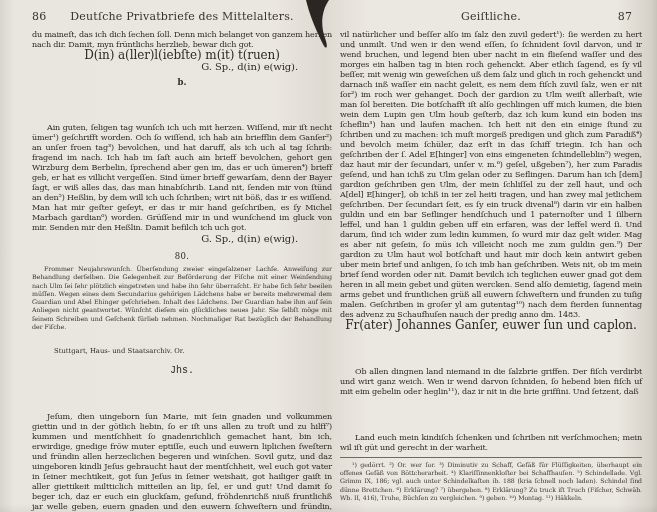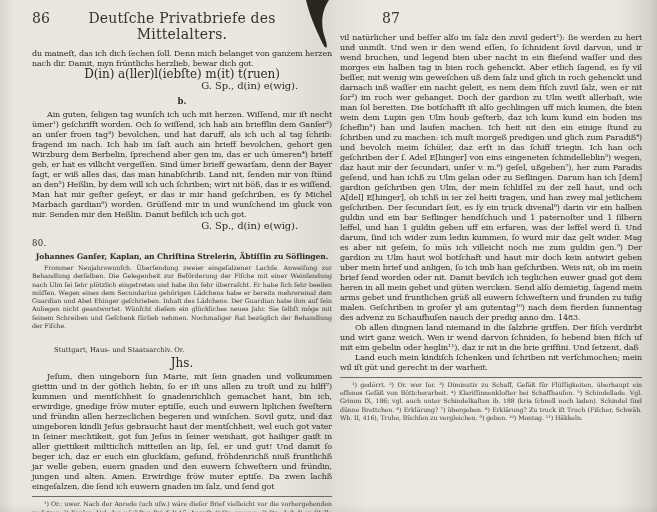--- a/index.html
+++ b/index.html
@@ -10,36 +10,36 @@
       #d8d5cd 0px,#e9e6df 14px,#eae7e0 42%,#ded9d1 49.5%,#e2ded6 51%,
       #ebe8e1 56%,#ebe8e1 94%,#d6d2c9 99%,#c9c4bb 100%);
   }
   .scan::after{ 
     content:"";position:absolute;left:0;right:0;bottom:0;height:8px;
     background:linear-gradient(180deg,rgba(0,0,0,0),rgba(0,0,0,.05));pointer-events:none;
   }
   .page{position:absolute;top:10px;width:300px;height:498px;}
   .page-left{left:32px;}
   .page-right{left:340px;width:302px;}
-  .hdr{display:flex;align-items:baseline;font-size:14px;letter-spacing:.2px;margin-bottom:7px;color:#37332c;}
+  .hdr{display:flex;align-items:baseline;font-size:11px;letter-spacing:.2px;margin-bottom:7px;color:#37332c;}
   .hdr .no{width:34px;}
   .hdr .title{flex:1;text-align:center;}
   .hdr-r .no{text-align:center;}
   .body-txt{font-size:8px;line-height:10px;text-align:justify;letter-spacing:-.15px;}
-  .body-txt.indent{text-indent:15px;}
+  .body-txt.indent{text-indent:15px;margin-top:36px;}
   .val-center{font-size:12px;line-height:11px;text-align:center;letter-spacing:-.1px;}
   .val-right{font-size:10px;line-height:11px;text-align:right;padding-right:34px;letter-spacing:-.1px;}
   .sect{font-size:8.5px;font-weight:bold;text-align:center;margin:5px 0 4px;}
-  .letterno{font-size:8.5px;margin:7px 0 4px;letter-spacing:.3px;}
+  .letterno{font-size:8.5px;text-align:center;margin:7px 0 4px;letter-spacing:.3px;}
   .lheading{font-size:7.6px;font-weight:bold;text-align:center;letter-spacing:-.1px;white-space:nowrap;margin-bottom:3px;}
   .dateline{font-size:8px;padding-left:22px;letter-spacing:-.1px;margin-bottom:4px;}
   .small-txt{font-size:6.3px;line-height:8.3px;text-align:justify;letter-spacing:-.05px;color:#37332c;}
   .small-txt.indent{text-indent:12px;}
   .archive{font-size:6.8px;padding-left:22px;margin:16px 0 2px;}
-  .invoc{font-size:12px;text-align:center;margin:2px 0 2px;}
+  .invoc{font-size:10px;text-align:center;margin:10px 0 2px;font-family:Liberation Mono, monospace;}
   .fnrule{border:none;border-top:1px solid #70695e;margin:4px 0 3px;width:100%;height:0;}
   .fnblock{font-size:6.2px;line-height:8.2px;text-align:justify;letter-spacing:-.05px;color:#3a352e;text-indent:12px;}
   .gutter-blob{position:absolute;left:298px;top:0;width:40px;height:52px;pointer-events:none;filter:blur(.7px);opacity:.9;}
   .speck{position:absolute;background:#4a443b;border-radius:50%;opacity:.35;}
 </style>
 </head>
 <body>
 
 <div class="scan">
 
@@ -57,39 +57,40 @@
 
     <div class="body-txt">du maineſt, das ich dich ſechen ſoll. Denn mich belanget von ganzem herzen nach dir. Damit, myn früntlichs herzlieb, bewar dich got.</div>
     <div class="val-center">D(in) a(ller)l(iebſte) m(it) t(ruen)</div>
     <div class="val-right">G. Sp., d(in) e(wig).</div>
 
     <div class="sect">b.</div>
     <div class="body-txt indent">Ain guten, ſeligen tag wunſch ich uch mit herzen. Wiſſend, mir iſt necht ümer¹) geſchrifft worden. Och ſo wiſſend, ich hab ain briefflin dem Ganſer²) an unſer froen tag³) bevolchen, und hat daruff, als ich uch al tag ſchrib: fragend im nach. Ich hab im ſaſt auch ain brieff bevolchen, gehort gen Wirzburg dem Berbelin, ſprechend aber gen im, das er uch ümeren⁴) brieff geb, er hat es villicht vergeſſen. Sind ümer brieff gewarſam, denn der Bayer ſagt, er wiß alles das, das man hinabſchrib. Land nit, ſenden mir von ſtünd an den⁵) Heßlin, by dem will ich uch ſchriben; wirt nit böß, das ir es wiſſend. Man hat mir geſter geſeyt, er das ir mir hand geſchriben, es ſy Michel Marbach gardian⁶) worden. Grüſſend mir in und wunſchend im gluck von mir. Senden mir den Heßlin. Damit befilch ich uch got.</div>
     <div class="val-right">G. Sp., d(in) e(wig).</div>
 
     <div class="letterno">80.</div>
-    <div class="lheading">Johannes Ganſer, Kaplan, an Chriſtina Strelerin, Äbtiſſin zu Söflingen.</div>
 
     <div class="small-txt indent">Frommer Neujahrswunſch. Überſendung zweier eingeſalzener Lachſe. Anweiſung zur Behandlung derſelben. Die Gelegenheit zur Beförderung der Fiſche mit einer Weinſendung nach Ulm ſei ſehr plötzlich eingetreten und habe ihn ſehr überraſcht. Er habe ſich ſehr beeilen müſſen. Wegen eines dem Secundarius gehörigen Lädchens habe er bereits mehreremal dem Guardian und Abel Ehinger geſchrieben. Inhalt des Lädchens. Der Guardian habe ihm auf ſein Anliegen nicht geantwortet. Wünſcht dieſem ein glückliches neues Jahr. Sie ſelbſt möge mit ſeinem Schreiben und Geſchenk fürlieb nehmen. Nochmaliger Rat bezüglich der Behandlung der Fiſche.</div>
     <div class="archive">Stuttgart, Haus- und Staatsarchiv.  Or.</div>
     <div class="invoc">Jhs.</div>
 
     <div class="body-txt indent">Jeſum, dien uingeborn ſun Marie, mit ſein gnaden und volkummen giettin und in der götlich liebin, ſo er iſt uns allen zu troſt und zu hilff⁷) kummen und mentſchheit ſo gnadenrichlich gemachet hant, bin ich, erwirdige, gnedige fröw muter eptiſſe, euch und euwern liplichen ſweſtern und fründin allen herzeclichen begeren und winſchen. Sovil gutz, und daz uingeboren kindli Jeſus gebraucht haut der mentſchheit, wel euch got vater in ſeiner mechtikeit, got ſun Jeſus in ſeiner weishait, got hailiger gaiſt in aller giettikeit miltticlich mitteilen an lip, ſel, er und gut! Und damit ſo beger ich, daz er euch ein gluckſam, geſund, fröhdenrichß niuß fruntlichß jar welle geben, euern gnaden und den euwern ſchweſtern und fründin, jungen und alten. Amen. Erwirdige fröw muter eptiſe. Da zwen lachß eingeſalzen, die ſend ich euwern gnaden im ſalz, und ſend got</div>
 
     <hr class="fnrule">
     <div class="fnblock">¹) Or.: uwer. Nach der Anrede (uch uſw.) wäre dieſer Brief vielleicht vor die vorhergehenden zu ſetzen. ²) Kaplan. Vgl. den nächſten Brief. ³) 15. Auguſt. ⁴) Or.: uweren. ⁵) Or.: deß. ⁶) an Stelle des Jodocus Wlad? Vgl. Brief Nr. 60. ⁷) Im Or. folgt: ih.</div>
   </div>
 
   <div class="page page-right">
     <div class="hdr hdr-r">
       <span class="no"></span>
+      <span class="title">Geiſtliche.</span>
       <span class="no">87</span>
     </div>
 
     <div class="body-txt">vil natürlicher und beſſer alſo im ſalz den zuvil gedert¹): ſie werden zu hert und unmilt. Und wen ir den wend eſſen, ſo ſchnident ſovil darvon, und ir wend bruchen, und legend bien uber nacht in ein flieſend waſſer und des morges ein halben tag in bien roch gehenckt. Aber etlich ſagend, es ſy vil beſſer, mit wenig win geweſchen uß dem ſalz und glich in roch gehenckt und darnach inß waſſer ein nacht geleit, es nem dem fiſch zuvil ſalz, wen er nit ſor²) im roch wer gehanget. Doch der gardion zu Ulm weiſt allerbaſt, wie man ſol bereiten. Die botſchafft iſt alſo gechlingen uff mich kumen, die bien wein dem Lupin gen Ulm houb geſterb, daz ich kum kund ein boden ins ſcheflin³) han und laufen machen. Ich heit nit den ein einige ſtund zu ſchriben und zu machen: ich muſt morgeß predigen und glich zum Paradiß⁴) und bevolch meim ſchüler, daz erſt in das ſchiff triegin. Ich han och geſchriben der ſ. Adel E[hinger] von eins eingeneten ſchindelleblin⁵) wegen, daz haut mir der ſecundari, unſer v. m.⁶) geſel, ußgeben⁷), her zum Paradis geſend, und han ichß zu Ulm gelan oder zu Seflingen. Darum han ich [dem] gardion geſchriben gen Ulm, der mein ſchliſſel zu der zell haut, und och A[del] E[hinger], ob ichß in ier zel heiti tragen, und han zwey mal jetlichem geſchriben. Der ſecundari ſeit, es ſy ein truck divenal⁸) darin vir ein halben guldin und ein bar Seflinger hendſchuch und 1 paternoſter und 1 ſilbern leffel, und han 1 guldin geben uff ein erfaren, was der leffel werd ſi. Und darum, ſind ich wider zum ledin kummen, ſo wurd mir daz gelt wider. Mag es aber nit geſein, ſo müs ich villeicht noch me zum guldin gen.⁹) Der gardion zu Ulm haut wol botſchaft und haut mir doch kein antwirt geben uber mein brief und anligen, ſo ich imb han geſchriben. Weis nit, ob im mein brief ſend worden oder nit. Damit bevilch ich teglichen euwer gnad got dem heren in all mein gebet und güten wercken. Send alſo demietig, ſagend mein arms gebet und fruntlichen grüß all euwern ſchweſtern und frunden zu tuſig malen. Geſchriben in groſer yl am gutentag¹⁰) nach dem fierden ſunnentag des advenz zu Schaufhuſen nauch der predig anno dm. 1483.</div>
+    <div class="val-center">Fr(ater) Johannes Ganſer, euwer ſun und caplon.</div>
 
     <div class="body-txt indent">Ob allen dingnen land niemand in die ſalzbrie griffen. Der fiſch verdirbt und wirt ganz weich. Wen ir wend darvon ſchniden, ſo hebend bien fiſch uf mit eim gebelin oder heglin¹¹), daz ir nit in die brie griffini. Und ſetzent, daß</div>
     <div class="body-txt indent">Land euch mein kindiſch ſchenken und ſchriben nit verſchmochen; mein wil iſt güt und gerecht in der warheit.</div>
 
     <hr class="fnrule">
     <div class="fnblock">¹) gedörrt. ²) Or. wer ſor. ³) Diminutiv zu Schaff, Gefäß für Flüſſigkeiten, überhaupt ein offenes Gefäß von Böttcherarbeit. ⁴) Klariſſinnenkloſter bei Schaffhauſen. ⁵) Schindellade. Vgl. Grimm IX, 186; vgl. auch unter Schindelkaſten ib. 188 (kria ſchnell noch laden). Schindel ſind dünne Brettchen. ⁶) Erklärung? ⁷) übergeben. ⁸) Erklärung? Zu truck iſt Truch (Fiſcher, Schwäb. Wb. II, 416), Truhe, Büchſen zu vergleichen. ⁹) geben. ¹⁰) Montag. ¹¹) Häkkeln.</div>
   </div>
 
 </div>
 

